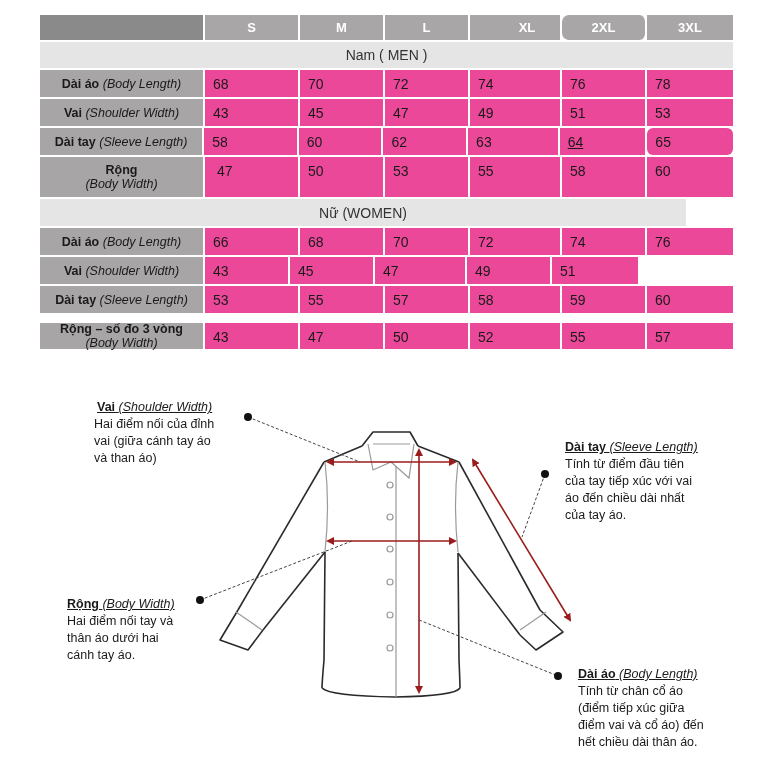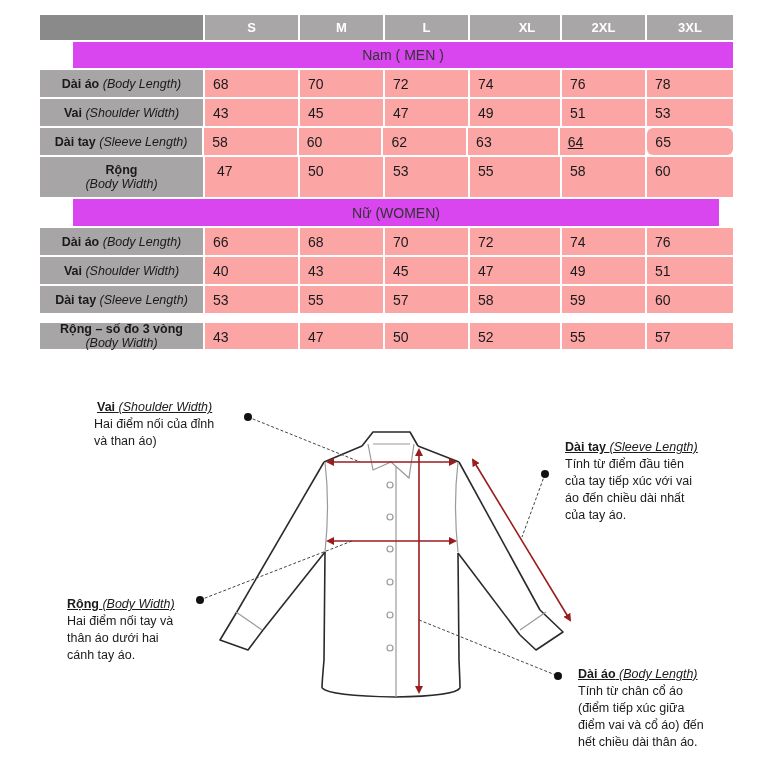--- a/index.html
+++ b/index.html
@@ -3,45 +3,45 @@
 <meta charset="utf-8">
 <style>
   html, body { margin:0; padding:0; background:#ffffff; }
   body { width:768px; height:768px; position:relative; overflow:hidden; font-family:"Liberation Sans", sans-serif; color:#1a1a1a; }
   .table { position:absolute; left:40px; top:15px; width:693px; }
   .row { position:absolute; left:0; width:693px; display:flex; }
   .cell { box-sizing:border-box; border-right:2px solid #ffffff; display:flex; align-items:flex-start; font-size:14px; }
   .cell:last-child { border-right:none; }
   .hdr .cell { background:#a9a6a7; color:#ffffff; font-weight:bold; justify-content:center; align-items:center; font-size:13px; }
   .hdr .corner { background:#8a8a8a; }
-  .section { background:#d946ef; color:#333; justify-content:center; align-items:center; font-size:14px;margin-left:33px; }
+  .section { background:#e5e5e5; color:#333; justify-content:center; align-items:center; font-size:14px; }
   .label { background:#a8a5a6; flex-direction:column; justify-content:center; align-items:center; text-align:center; font-size:12.5px; padding-top:0; }
   .label b { font-weight:bold; }
   .label i { font-style:italic; }
-  .val { background:#fca5a5; padding:6px 0 0 8px; font-size:14px; }
+  .val { background:#ec4899; padding:6px 0 0 8px; font-size:14px; }
   .tall .val { padding-top:6px; }
   .ann { position:absolute; font-size:12.5px; line-height:17px; color:#1a1a1a; }
   .ann .title { text-decoration:underline; }
   .ann .title b { font-weight:bold; }
   .ann .title i { font-style:italic; }
   .ann .desc.it { text-align:justify; }
   svg.diagram { position:absolute; left:0; top:0; }
 </style>
 </head>
 <body>
 
 <div class="table">
 
   <div class="row hdr" style="top:0;height:25px;">
     <div class="cell corner" style="width:165px;"></div>
     <div class="cell" style="width:95px;">S</div>
     <div class="cell" style="width:85px;">M</div>
     <div class="cell" style="width:85px;">L</div>
     <div class="cell" style="width:92px;padding-left:24px;">XL</div>
-    <div class="cell" style="width:85px;">2XL</div>
+    <div class="cell" style="width:85px;border-radius:7px;">2XL</div>
     <div class="cell" style="width:86px;">3XL</div>
   </div>
 
   <div class="row" style="top:27px;height:26px;">
     <div class="cell section" style="width:693px;">Nam ( MEN )</div>
   </div>
 
   <div class="row" style="top:55px;height:27px;">
     <div class="cell label" style="width:165px;">
         <div><b>Dài áo</b> <i>(Body Length)</i></div>
@@ -104,21 +104,20 @@
     <div class="cell val" style="width:85px;">70</div>
     <div class="cell val" style="width:92px;">72</div>
     <div class="cell val" style="width:85px;">74</div>
     <div class="cell val" style="width:86px;">76</div>
   </div>
 
   <div class="row" style="top:242px;height:27px;">
     <div class="cell label" style="width:165px;">
         <div><b>Vai</b> <i>(Shoulder Width)</i></div>
       </div>
-    <div class="cell val" style="width:95px;">40</div>
     <div class="cell val" style="width:85px;">43</div>
     <div class="cell val" style="width:85px;">45</div>
     <div class="cell val" style="width:92px;">47</div>
     <div class="cell val" style="width:85px;">49</div>
     <div class="cell val" style="width:86px;">51</div>
   </div>
 
   <div class="row" style="top:271px;height:27px;">
     <div class="cell label" style="width:165px;">
         <div><b>Dài tay</b> <i>(Sleeve Length)</i></div>
@@ -219,20 +218,21 @@
     <circle cx="545" cy="474" r="4"></circle>
     <circle cx="200" cy="600" r="4"></circle>
     <circle cx="558" cy="676" r="4"></circle>
   </g>
 </svg>
 
 <div class="ann" style="left:94px;top:399px;width:150px;">
   <div class="title" style="padding-left:3px;"><b>Vai</b> <i>(Shoulder Width)</i></div>
   <div class="desc">
     <div>Hai điểm nối của đỉnh</div>
+    <div>vai (giữa cánh tay áo</div>
     <div>và than áo)</div>
   </div>
 </div>
 
 <div class="ann" style="left:565px;top:439px;width:148px;">
   <div class="title"><b>Dài tay</b> <i>(Sleeve Length)</i></div>
   <div class="desc it">
     <div>Tính từ điểm đầu tiên</div>
     <div>của tay tiếp xúc với vai</div>
     <div>áo đến chiều dài nhất</div>

